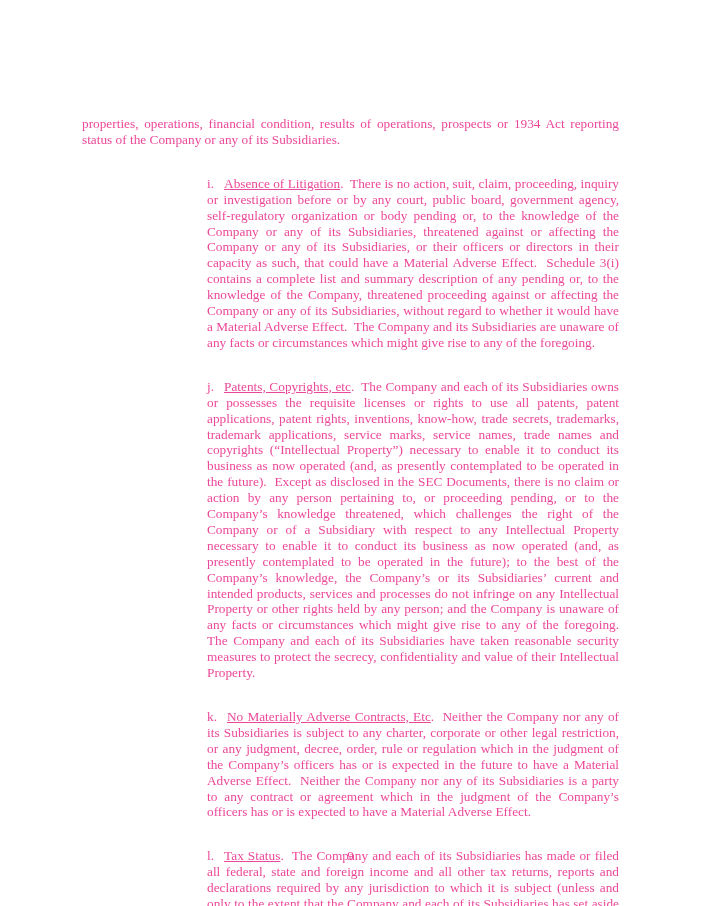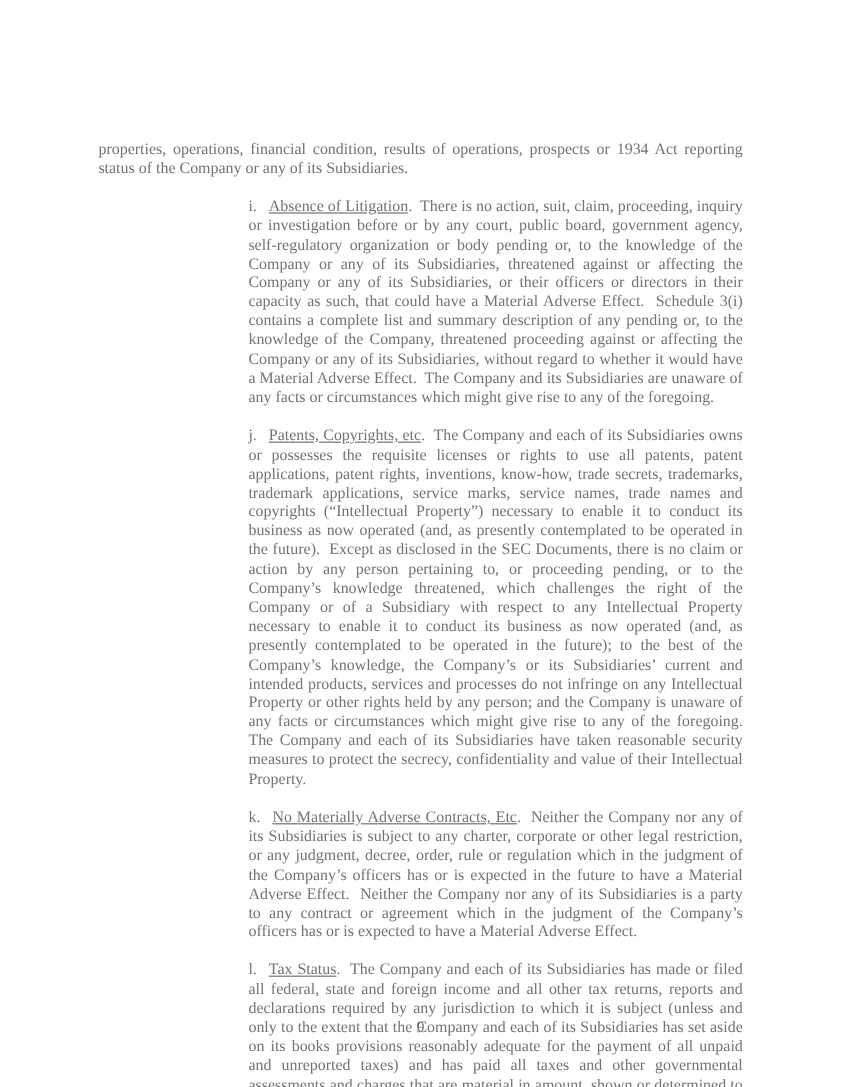--- a/index.html
+++ b/index.html
@@ -1,31 +1,31 @@
 <!DOCTYPE html>
 <html><head>
 <meta charset="utf-8">
 <style>
   html, body { margin: 0; padding: 0; background: #ffffff; }
   body { width: 701px; height: 906px; position: relative; overflow: hidden; }
   .page {
     position: absolute; left: 0; top: 0; width: 701px; height: 730px;
-    background: #ffffff; color: #737373;
+    background: #ffffff; color: #ec4899;
     font-family: "Liberation Serif", "DejaVu Serif", serif;
     font-size: 13.3px; line-height: 15.9px;
   }
   .body {
     position: absolute; left: 82px; top: 116px; width: 537px;
   }
   .para {
     text-align: justify; margin: 0;
     text-align-last: left;
   }
   .gap { height: 16px; }
-  .lead { padding-left: 125px; }
+  .lead { padding-left: 125px; margin-top: 12px; }
   .num { margin-right: 10px; }
   .heading { text-decoration: underline; }
   .pagenum {
     position: absolute; left: 0; width: 701px; top: 848px;
     text-align: center; font-size: 13.3px;
   }
 </style>
 </head>
 <body>
 

